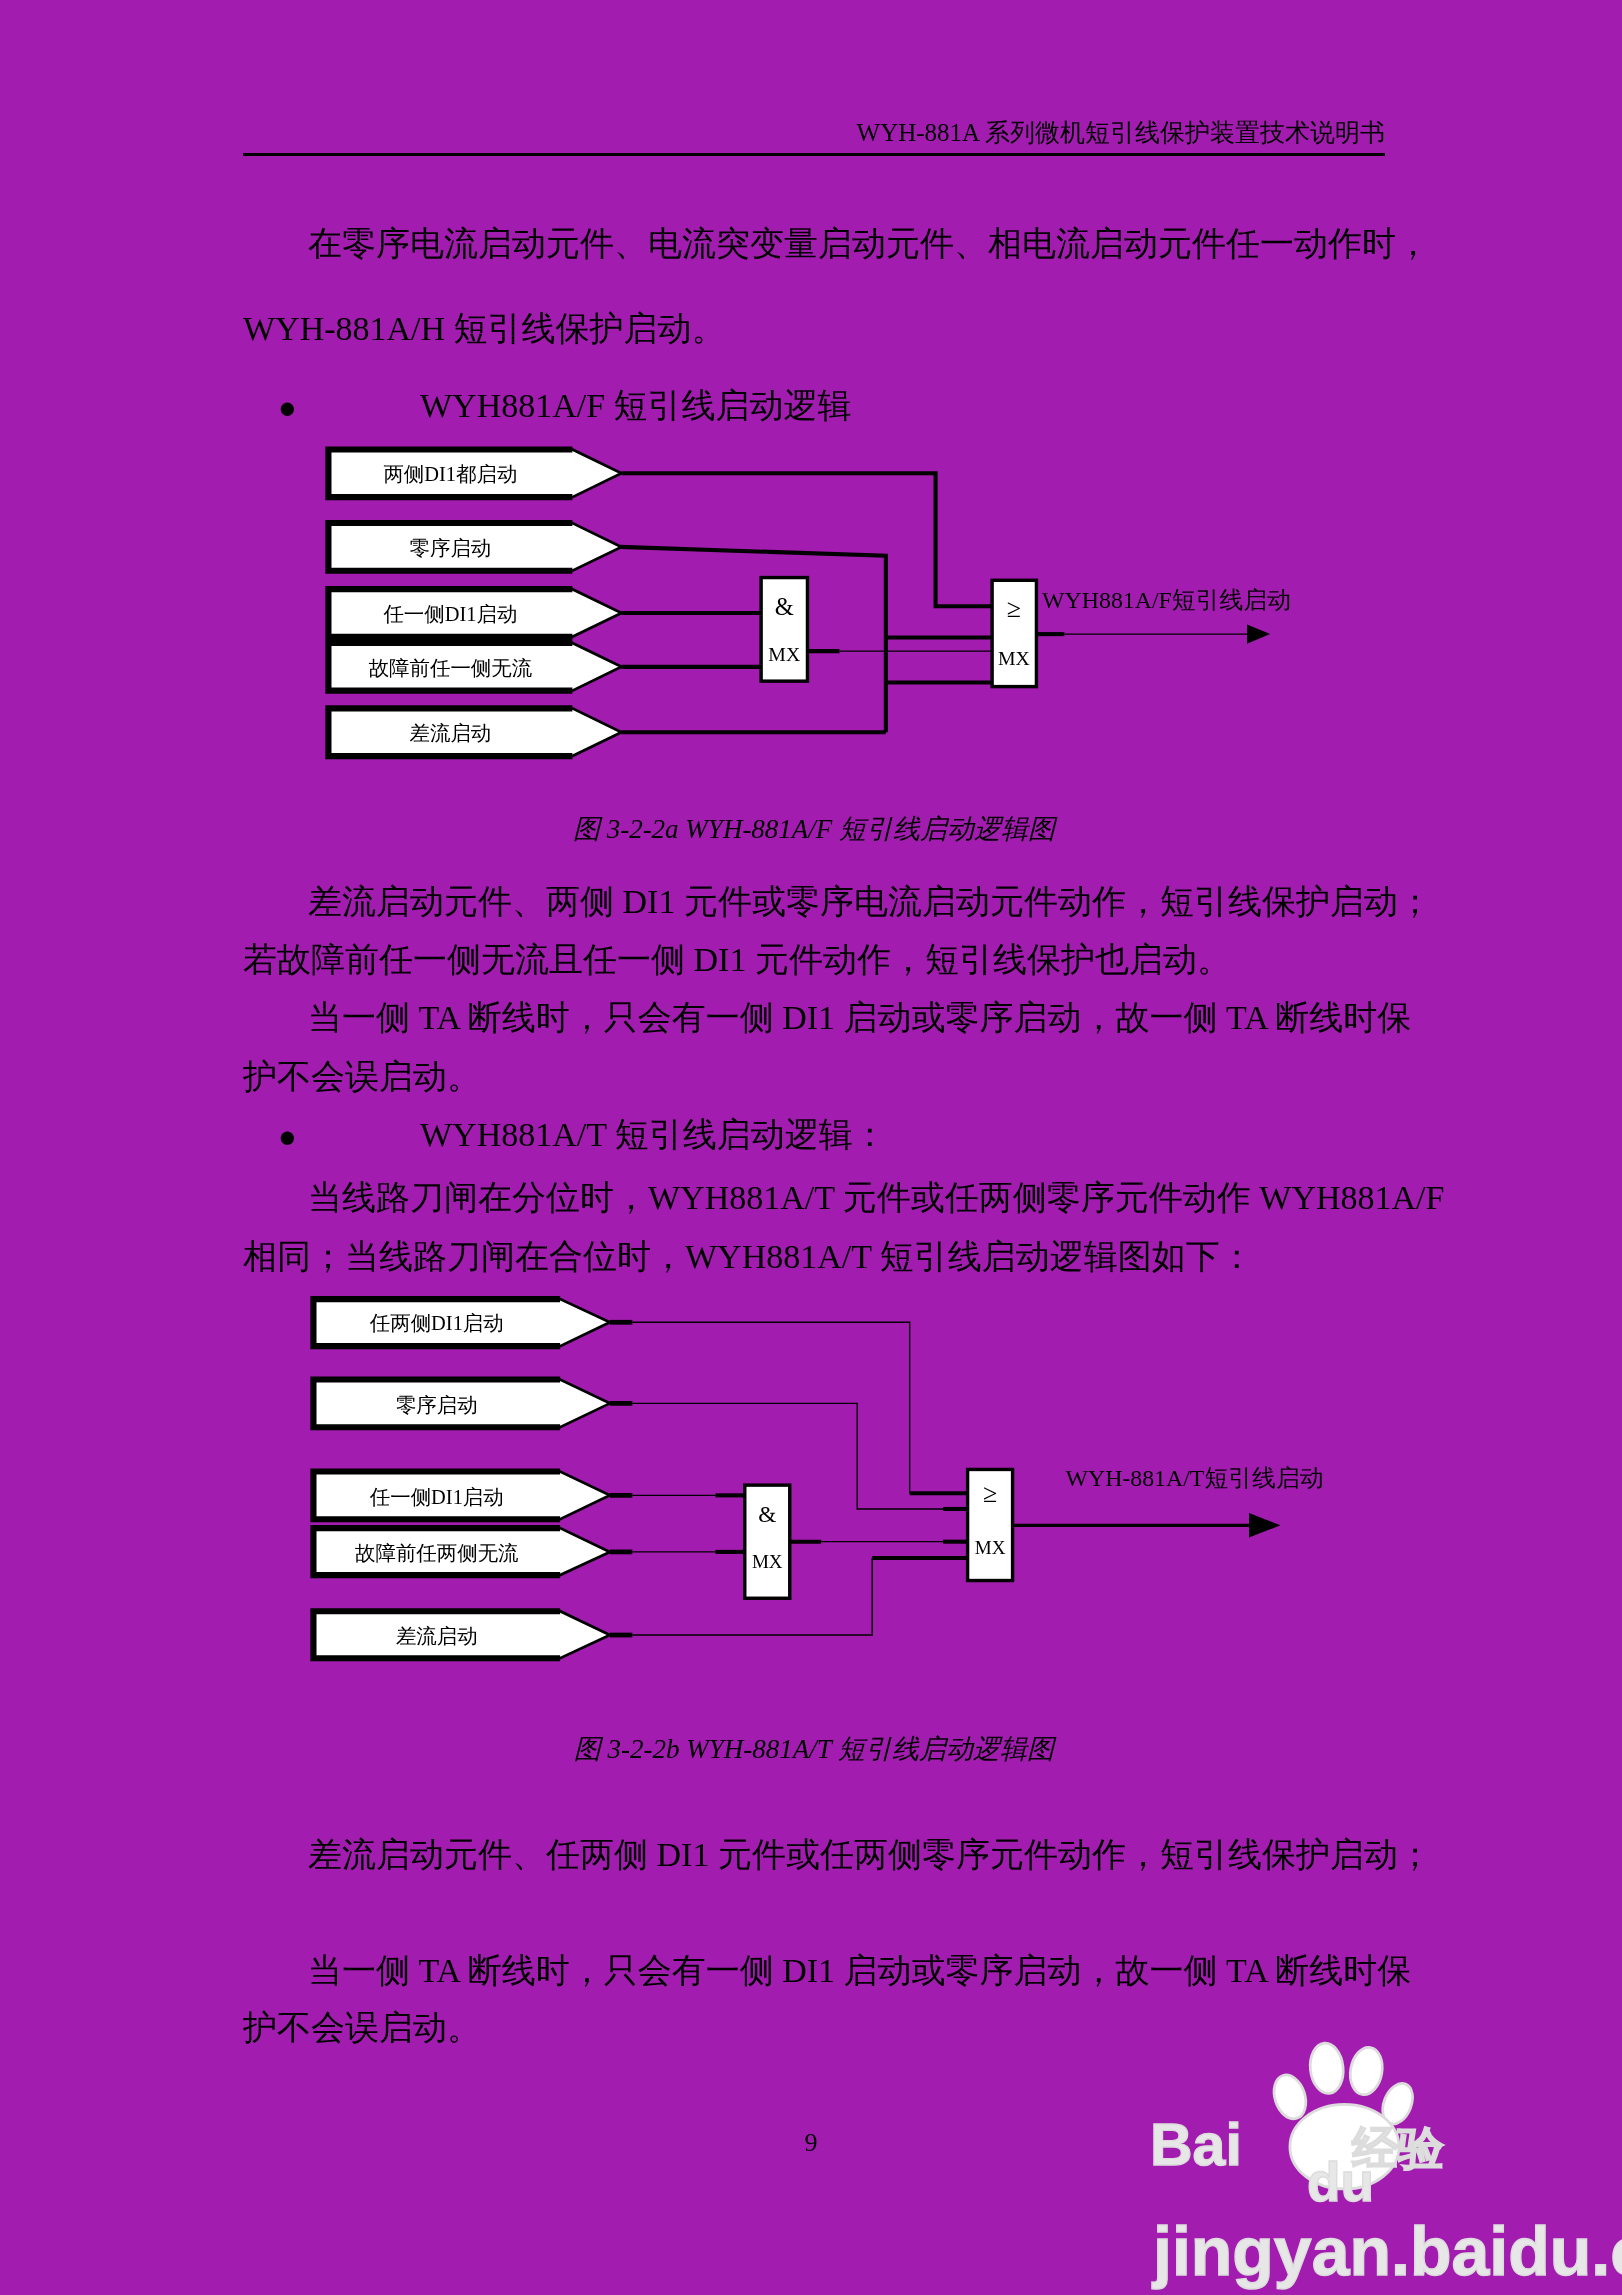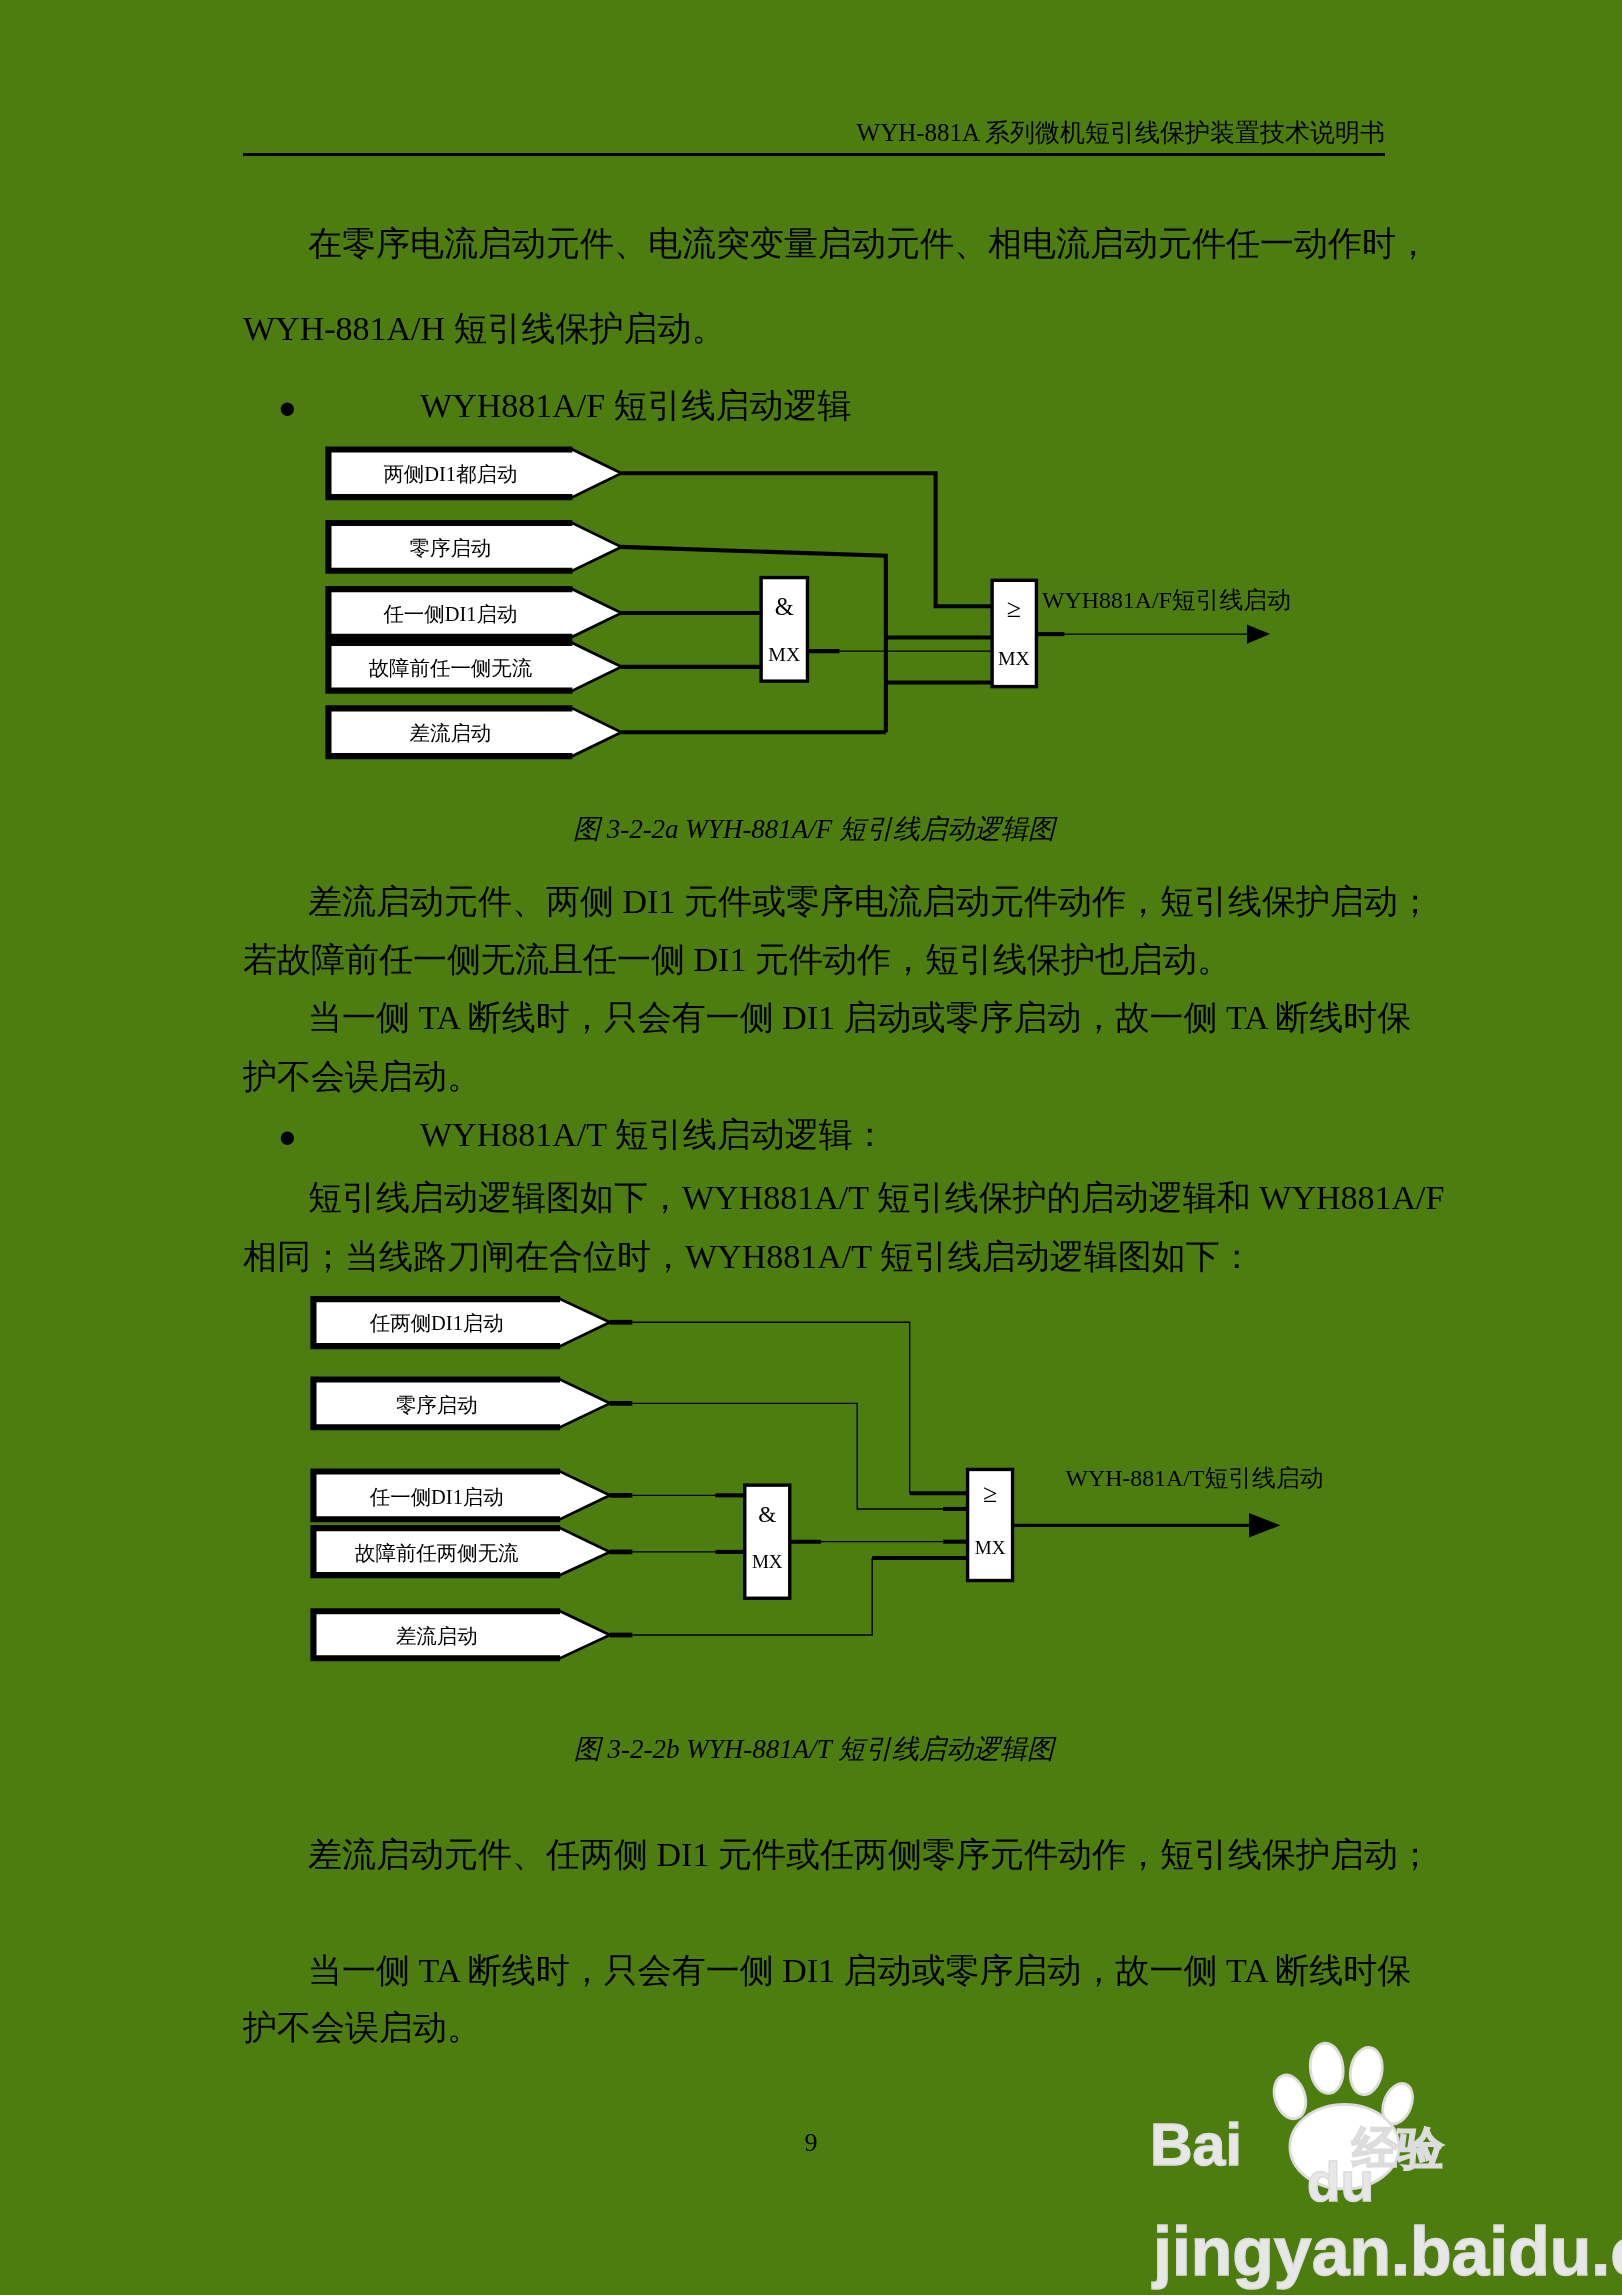--- a/index.html
+++ b/index.html
@@ -1,17 +1,17 @@
 <!DOCTYPE html>
 <html style="font-size:11px"><head>
 <meta charset="utf-8">
 <style>
   html,body{margin:0;padding:0;background:#888;}
   .page{
-    position:relative;width:1622px;height:2295px;background:#4d7c0f;
+    position:relative;width:1622px;height:2295px;background:#a21caf;
     font-family:"Liberation Serif","DejaVu Serif",serif;color:#000;
     overflow:hidden;
   }
   .line{position:absolute;white-space:nowrap;font-size:34px;line-height:1.1;color:#000;}
   .header-line{position:absolute;top:116px;right:237px;font-size:25px;white-space:nowrap;}
   .rule{position:absolute;left:243px;top:153px;width:1142px;height:3.4px;background:#000;}
   .caption{position:absolute;left:243px;width:1142px;text-align:center;font-size:27px;white-space:nowrap;font-style:italic;}
   .bullet-dot{position:absolute;font-size:31px;}
   .pagenum{position:absolute;left:0;top:2128px;width:1622px;text-align:center;font-size:26px;}
   svg text{font-family:"Liberation Serif","DejaVu Serif",serif;fill:#000;}
@@ -102,21 +102,21 @@
   <div class="caption" style="top:811px;">图 3-2-2a WYH-881A/F 短引线启动逻辑图</div>
 
   <div class="line" style="left:308px;top:883px;">差流启动元件、两侧 DI1 元件或零序电流启动元件动作，短引线保护启动；</div>
   <div class="line" style="left:243px;top:941px;">若故障前任一侧无流且任一侧 DI1 元件动作，短引线保护也启动。</div>
   <div class="line" style="left:308px;top:999px;">当一侧 TA 断线时，只会有一侧 DI1 启动或零序启动，故一侧 TA 断线时保</div>
   <div class="line" style="left:243px;top:1058px;">护不会误启动。</div>
 
   <div class="bullet-dot" style="left:278px;top:1119px;">●</div>
   <div class="line" style="left:420px;top:1116px;">WYH881A/T 短引线启动逻辑：</div>
 
-  <div class="line" style="left:308px;top:1179px;">短引线启动逻辑图如下，WYH881A/T 短引线保护的启动逻辑和 WYH881A/F</div>
+  <div class="line" style="left:308px;top:1179px;">当线路刀闸在分位时，WYH881A/T 元件或任两侧零序元件动作 WYH881A/F</div>
   <div class="line" style="left:243px;top:1238px;">相同；当线路刀闸在合位时，WYH881A/T 短引线启动逻辑图如下：</div>
 
   <svg class="diagram" style="left:293px;top:1288px;" width="1063" height="382" viewBox="430 1890 1560 560">
 
     <g>
       <path d="M460,1906 H822 L895,1940 L822,1975 H460 Z" fill="#fff" stroke="#000" stroke-width="4"></path>
       <path d="M822,1906 H460 V1975 H822" fill="none" stroke="#000" stroke-width="9"></path>
       <text x="641" y="1952" font-size="30" text-anchor="middle">任两侧DI1启动</text>
     </g>
 

